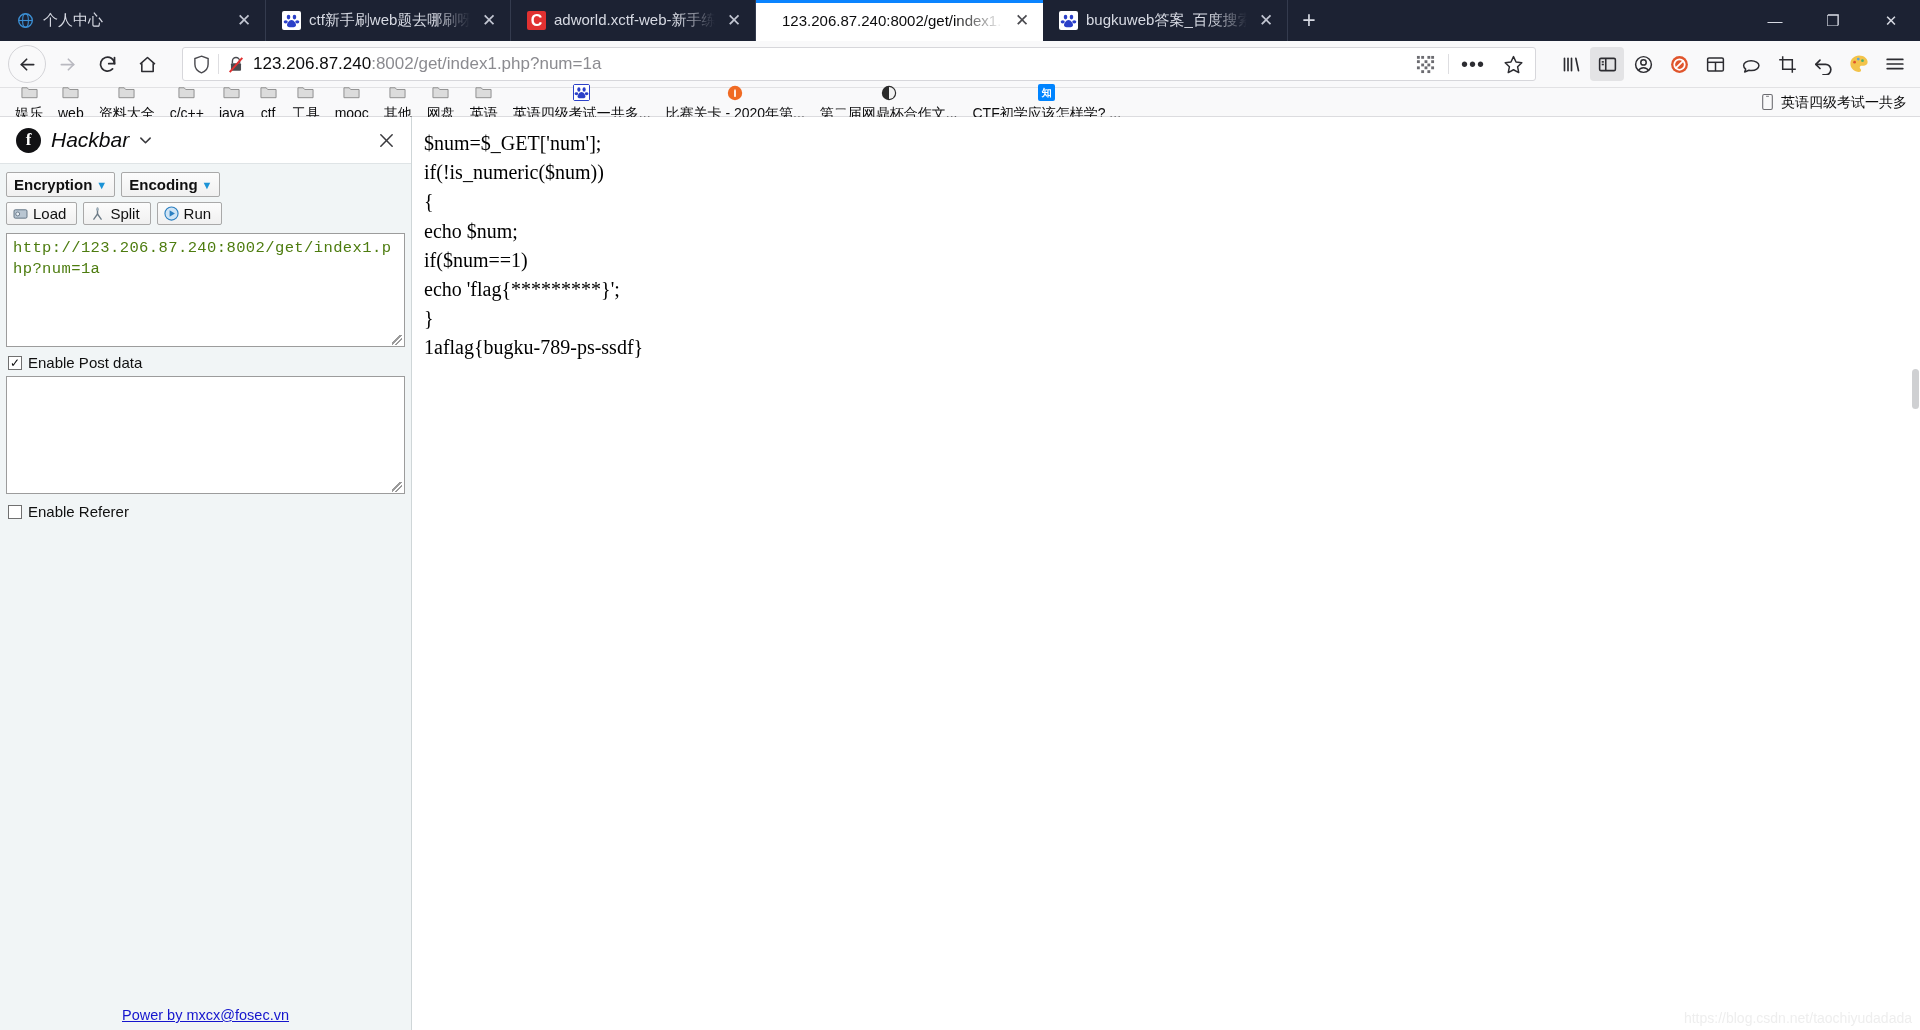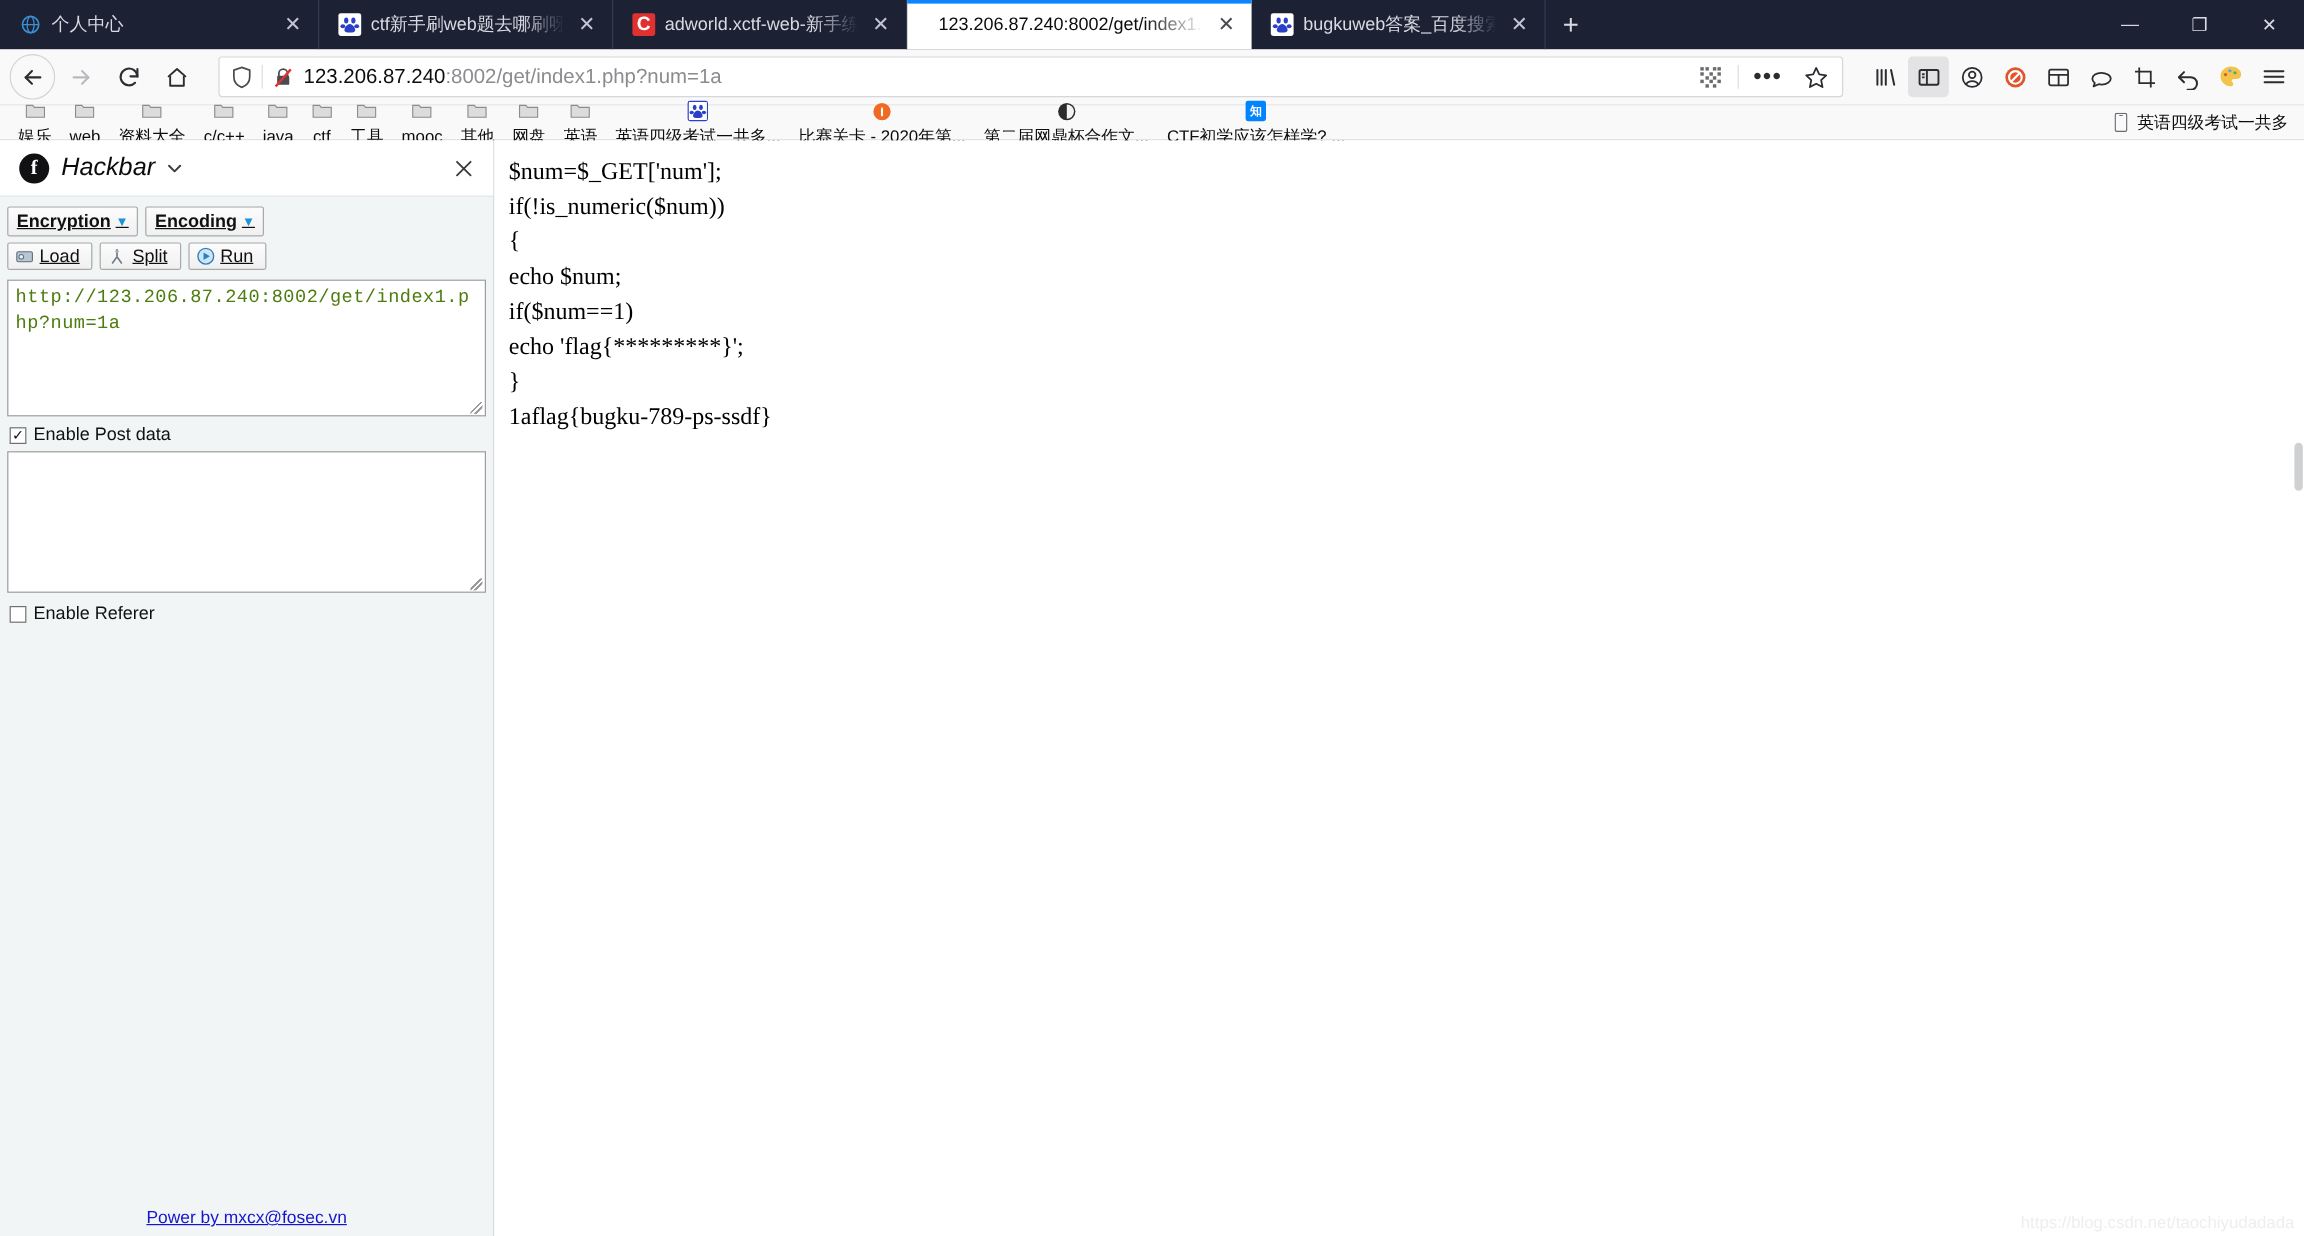--- a/index.html
+++ b/index.html
@@ -205,21 +205,20 @@
   .hb-btn {
     background: linear-gradient(#fcfcfc, #f0f0f0);
     border: 1px solid #a9a9a9;
     border-radius: 2px;
     font-size: 15px;
     font-weight: bold;
     color: #101010;
     padding: 3px 7px;
     display: flex; align-items: center; gap: 4px;
     font-family: "Liberation Sans", sans-serif;
-    text-decoration: underline;
   }
   .hb-btn.plain { font-weight: normal; padding: 2px 10px 2px 5px; font-size:15px;}
   .caret-blue { color: #1c93d6; font-size: 11px; }
   .mini-ic { width:17px;height:15px;display:flex;align-items:center;justify-content:center;font-size:13px; flex:none;}
 
   #url-area {
     width: 100%;
     height: 114px;
     background: #ffffff;
     border: 1px solid #9c9c9c;

